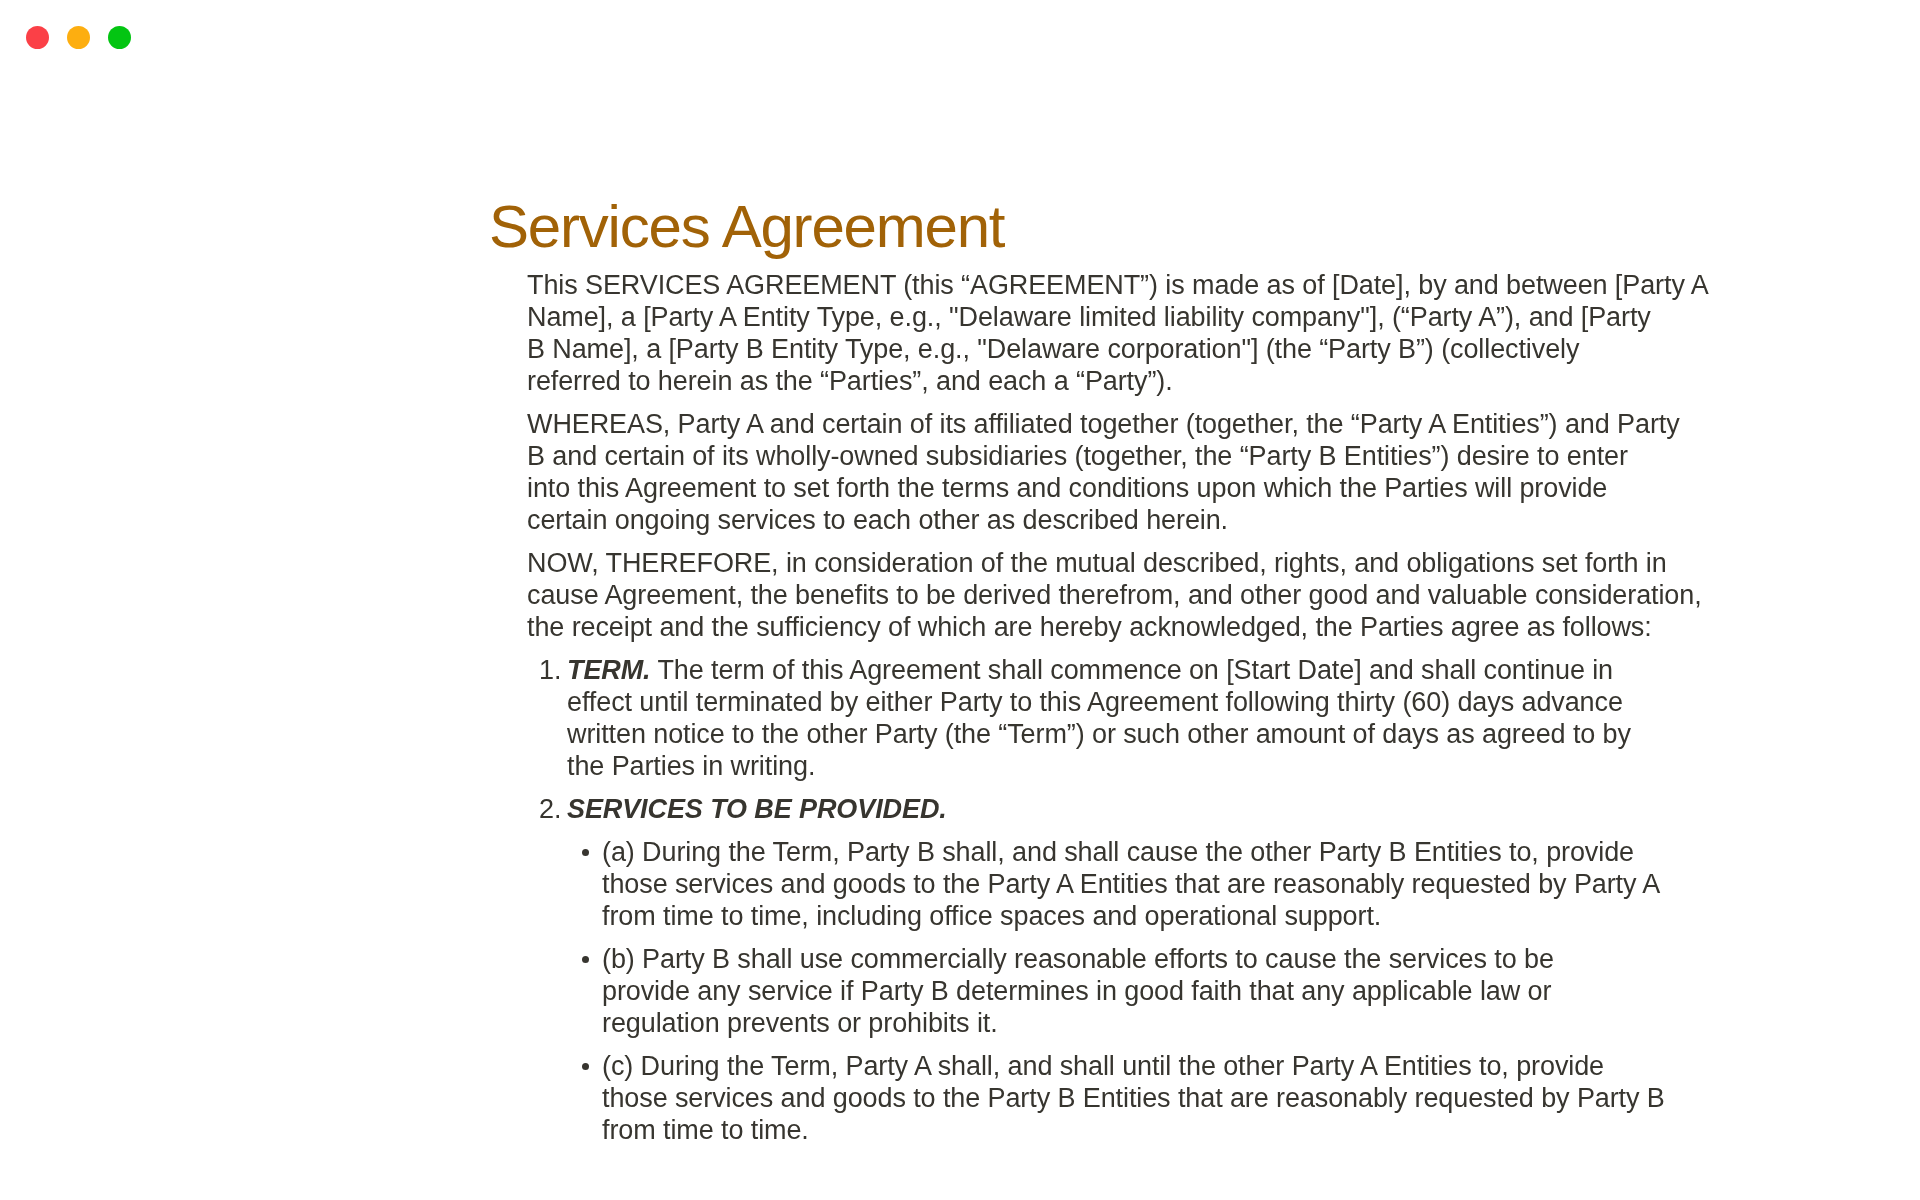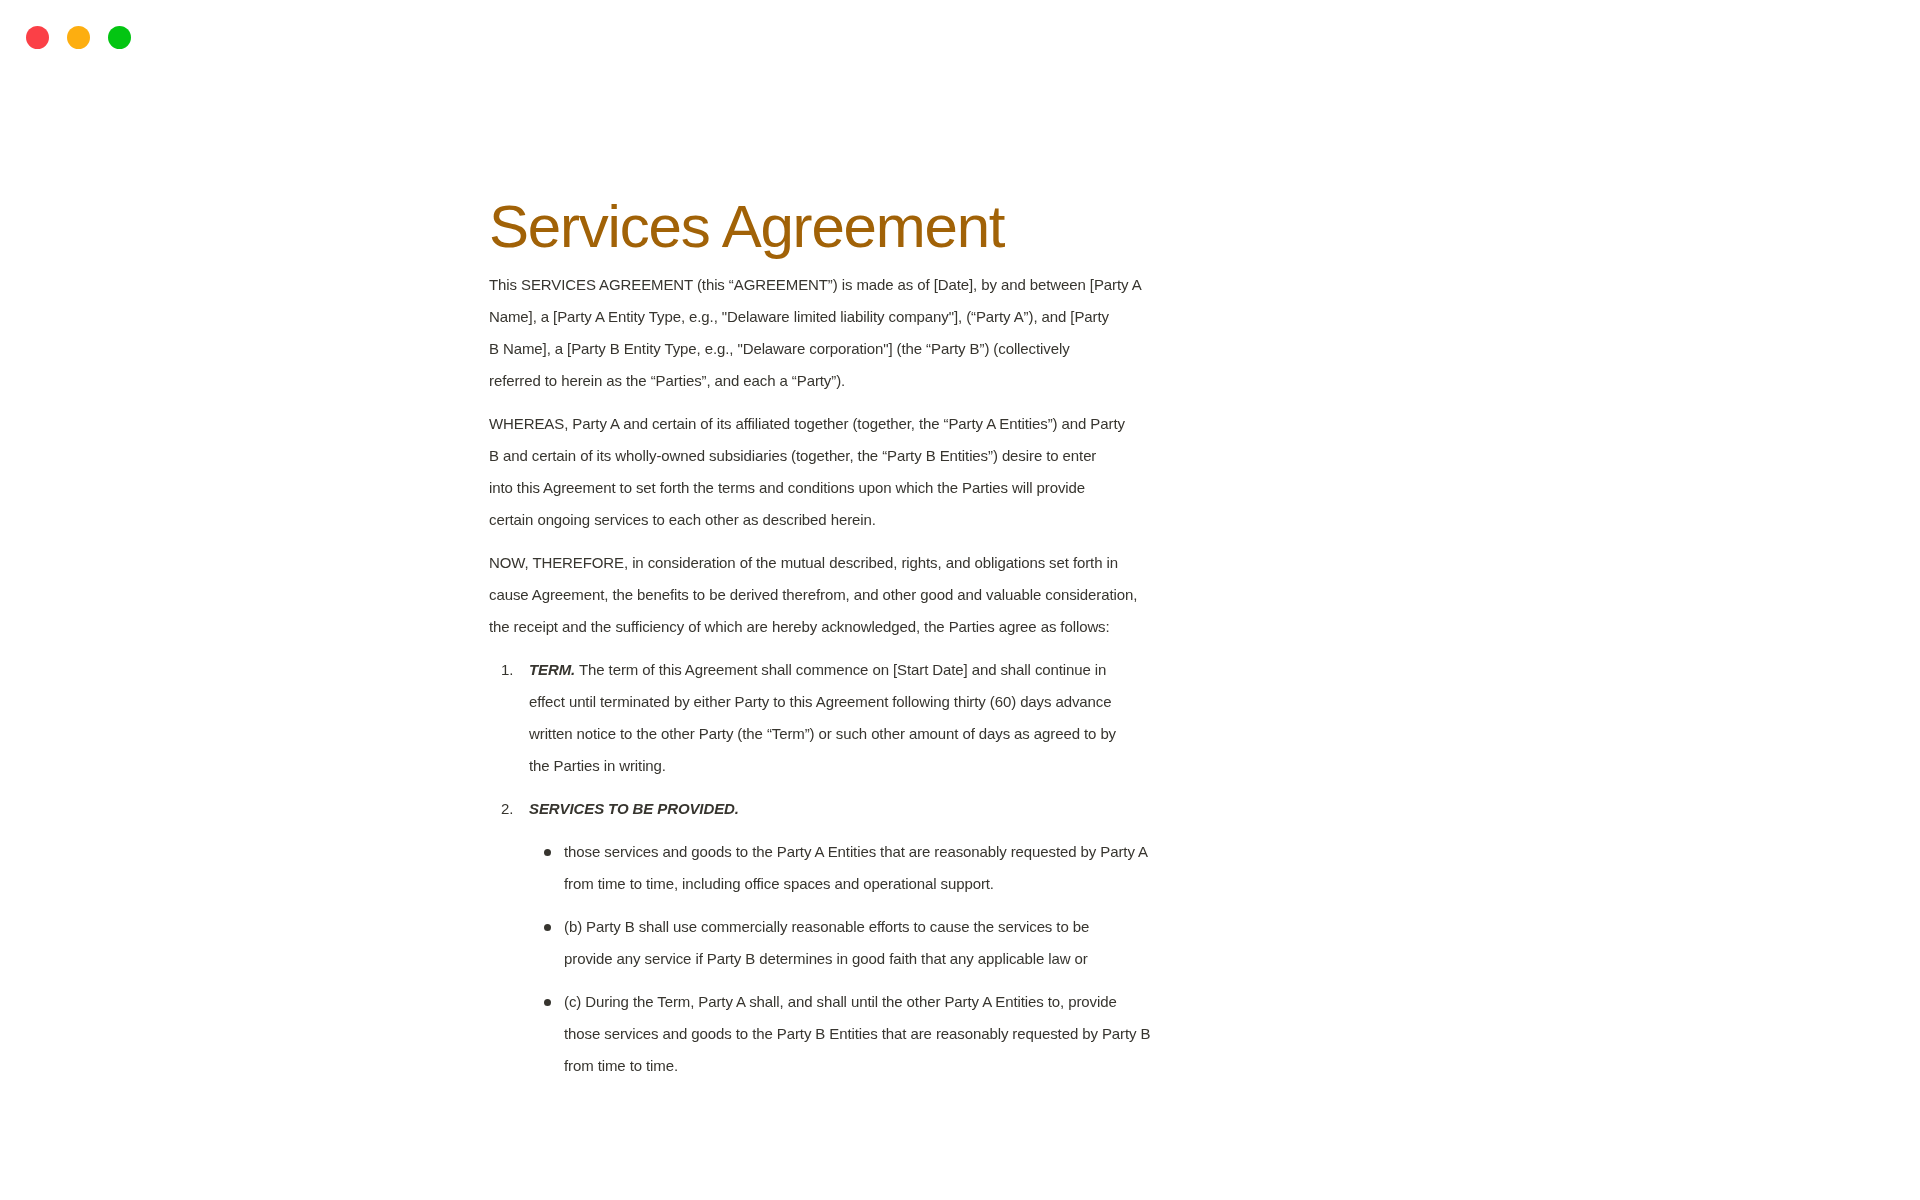--- a/index.html
+++ b/index.html
@@ -10,21 +10,21 @@
     -webkit-font-smoothing:antialiased;
   }
   .traffic-lights { position:absolute; top:26px; left:26px; display:flex; gap:18px; }
   .light { width:23px; height:23px; border-radius:50%; display:inline-block; }
   .content { position:absolute; left:489px; top:197px; width:960px; }
   h1.doc-title {
     font-size:60px; line-height:60px; font-weight:400;
     letter-spacing:-1.2px; color:#a16207; margin:0 0 12px 0;
   }
   .para, .num-item, .bullet-item {
-    margin-bottom:11px; font-size:15px; line-height:32px; letter-spacing:-0.1px;
+    margin-bottom:11px; font-size:27px; line-height:32px; letter-spacing:-0.1px;margin-left:38px;
   }
   .line { white-space:nowrap; }
   .num-item { position:relative; padding-left:40px; }
   .num { position:absolute; left:12px; top:0; }
   .bullet-item { position:relative; padding-left:75px; }
   .dot {
     position:absolute; left:55px; top:12.5px; width:7px; height:7px;
     border-radius:50%; background:#37352f;
   }
   .bold { font-weight:700;font-style:italic; }
@@ -75,30 +75,32 @@
   <div class="num-item">
     <span class="num">2.</span>
     <div class="item-body">
       <div class="line"><span class="bold">SERVICES TO BE PROVIDED.</span></div>
     </div>
   </div>
 
   <div class="bullet-item">
     <span class="dot"></span>
     <div class="item-body">
+      <div class="line">(a) During the Term, Party B shall, and shall cause the other Party B Entities to, provide</div>
       <div class="line">those services and goods to the Party A Entities that are reasonably requested by Party A</div>
       <div class="line">from time to time, including office spaces and operational support.</div>
     </div>
   </div>
 
   <div class="bullet-item">
     <span class="dot"></span>
     <div class="item-body">
       <div class="line">(b) Party B shall use commercially reasonable efforts to cause the services to be</div>
       <div class="line">provide any service if Party B determines in good faith that any applicable law or</div>
+      <div class="line">regulation prevents or prohibits it.</div>
     </div>
   </div>
 
   <div class="bullet-item">
     <span class="dot"></span>
     <div class="item-body">
       <div class="line">(c) During the Term, Party A shall, and shall until the other Party A Entities to, provide</div>
       <div class="line">those services and goods to the Party B Entities that are reasonably requested by Party B</div>
       <div class="line">from time to time.</div>
     </div>

